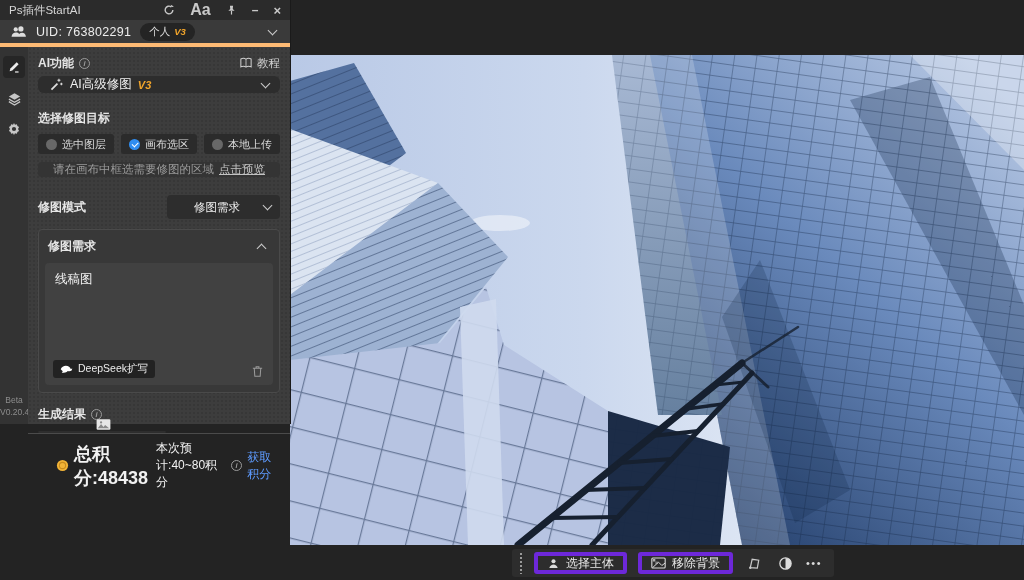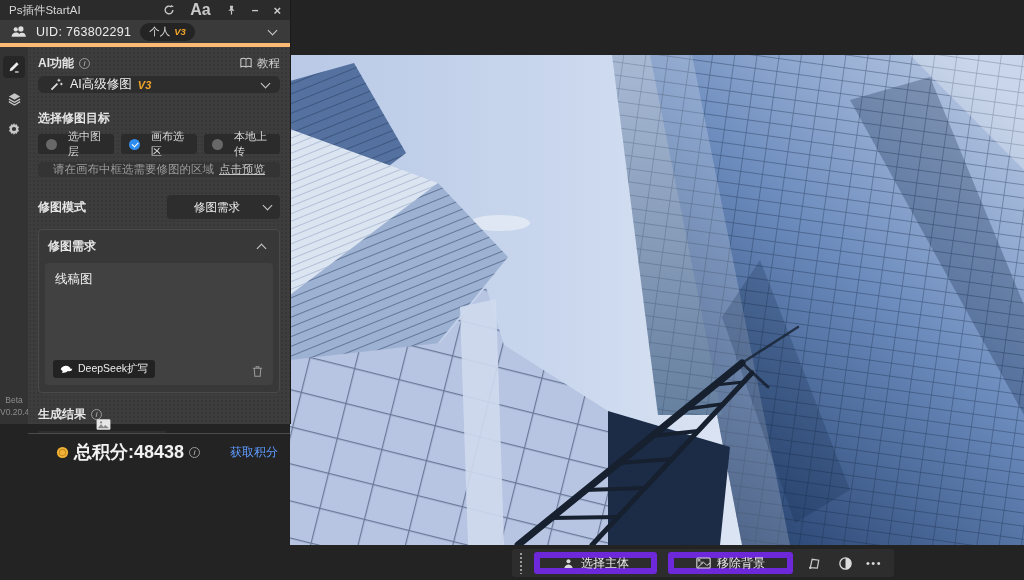--- a/index.html
+++ b/index.html
@@ -43,21 +43,21 @@
   .tutorial{margin-left:auto;display:flex;align-items:center;gap:4px;font-size:11.5px;color:#cfcfcf;cursor:pointer;}
   .dd{height:26px;background:#2d2d2d;border-radius:6px;display:flex;align-items:center;
       padding:0 11px;gap:6px;cursor:pointer;}
   .dd-main{margin-bottom:0;}
   .dd .val{font-size:12.5px;color:#f0f0f0;}
   .dd .v3{font-size:11px;}
   .dd .chev{margin-left:auto;}
   .divider{height:1px;background:#4b4b4b;margin:9px -10px 8px;}
   .sec-title-row{display:flex;align-items:center;margin-bottom:7px;}
   .radios{display:flex;gap:7px;margin-bottom:8px;}
-  .radio{height:20px;background:#2b2b2b;border-radius:3px;display:flex;align-items:center;gap:11px;
+  .radio{height:20px;background:#2b2b2b;border-radius:3px;display:flex;align-items:center;gap:5px;
          padding:8px 8px;font-size:11px;color:#dcdcdc;cursor:pointer;flex:1;justify-content:center;}
   .dot{width:11px;height:11px;border-radius:50%;background:#686868;flex:none;position:relative;}
   .dot.checked{background:var(--accent,#2f8df0);}
   .dot.checked::after{content:"";position:absolute;left:3px;top:3.2px;width:5px;height:2.6px;
         border-left:1.4px solid #fff;border-bottom:1.4px solid #fff;transform:rotate(-45deg);}
   .hintbox{height:50px;background:#343434;border-radius:4px;display:flex;align-items:center;
            justify-content:center;font-size:11.5px;color:#9b9b9b;text-align:center;padding:0 10px;}
   .hintbox a{color:#c3c3c3;text-decoration:underline;margin-left:5px;cursor:pointer;}
   .mode-row{display:flex;align-items:center;margin:1px 0 10px;}
   .dd-mode{margin-left:auto;width:113px;height:24px;border-radius:4px;padding:0 9px;}
@@ -85,22 +85,22 @@
            color:#fff;font-size:14.5px;font-weight:700;letter-spacing:5px;
            display:flex;align-items:center;justify-content:center;}
 
   
   .canvas{position:absolute;left:290px;top:0;width:734px;height:580px;background:#232323;}
   .photo{position:absolute;left:0;top:55px;width:734px;height:490px;cursor:crosshair;}
   .canvas-toolbar{position:absolute;left:222px;bottom:3px;height:28px;background:#2d2d2d;border-radius:3px;
                   display:flex;align-items:center;gap:11px;padding:0 12px 0 7px;}
   .drag{width:4px;height:22px;cursor:grab;
         background-image:radial-gradient(circle,#9a9a9a 1px,transparent 1.3px);background-size:4px 4px;}
-  .tb-btn{height:22px;border:6px solid #6d28d9;border-radius:3px;display:flex;align-items:center;
-          gap:6px;padding:0 22px;font-size:12px;color:#eaeaea;cursor:pointer;background:transparent;}
+  .tb-btn{height:22px;border:4px solid #6d28d9;border-radius:3px;display:flex;align-items:center;
+          gap:6px;padding:0 9px;font-size:12px;color:#eaeaea;cursor:pointer;background:transparent;}
   .tb-tool{display:flex;align-items:center;justify-content:center;width:20px;cursor:pointer;}
   .dots{color:#dcdcdc;font-size:11px;letter-spacing:1.5px;cursor:pointer;}
 </style>
 </head>
 <body>
 
 <div class="app">
 
   <aside class="panel">
 
@@ -276,20 +276,21 @@
         <div class="spacer"></div>
 
         <div class="pfooter">
           <span style="display:flex;">
             <svg width="13" height="13" viewBox="0 0 14 14">
                 <circle cx="7" cy="7" r="6" fill="#f2b437"></circle>
                 <circle cx="7" cy="7" r="3.4" fill="none" stroke="#c98c1d" stroke-width="1.2"></circle>
               </svg>
           </span>
           <span class="pts">总积分:48438</span>
+          <span class="est">本次预计:40~80积分</span>
           <span class="info"></span>
           <span class="getpts">获取积分</span>
         </div>
 
       </div>
     </div>
   </aside>
 
   <main class="canvas">
 

